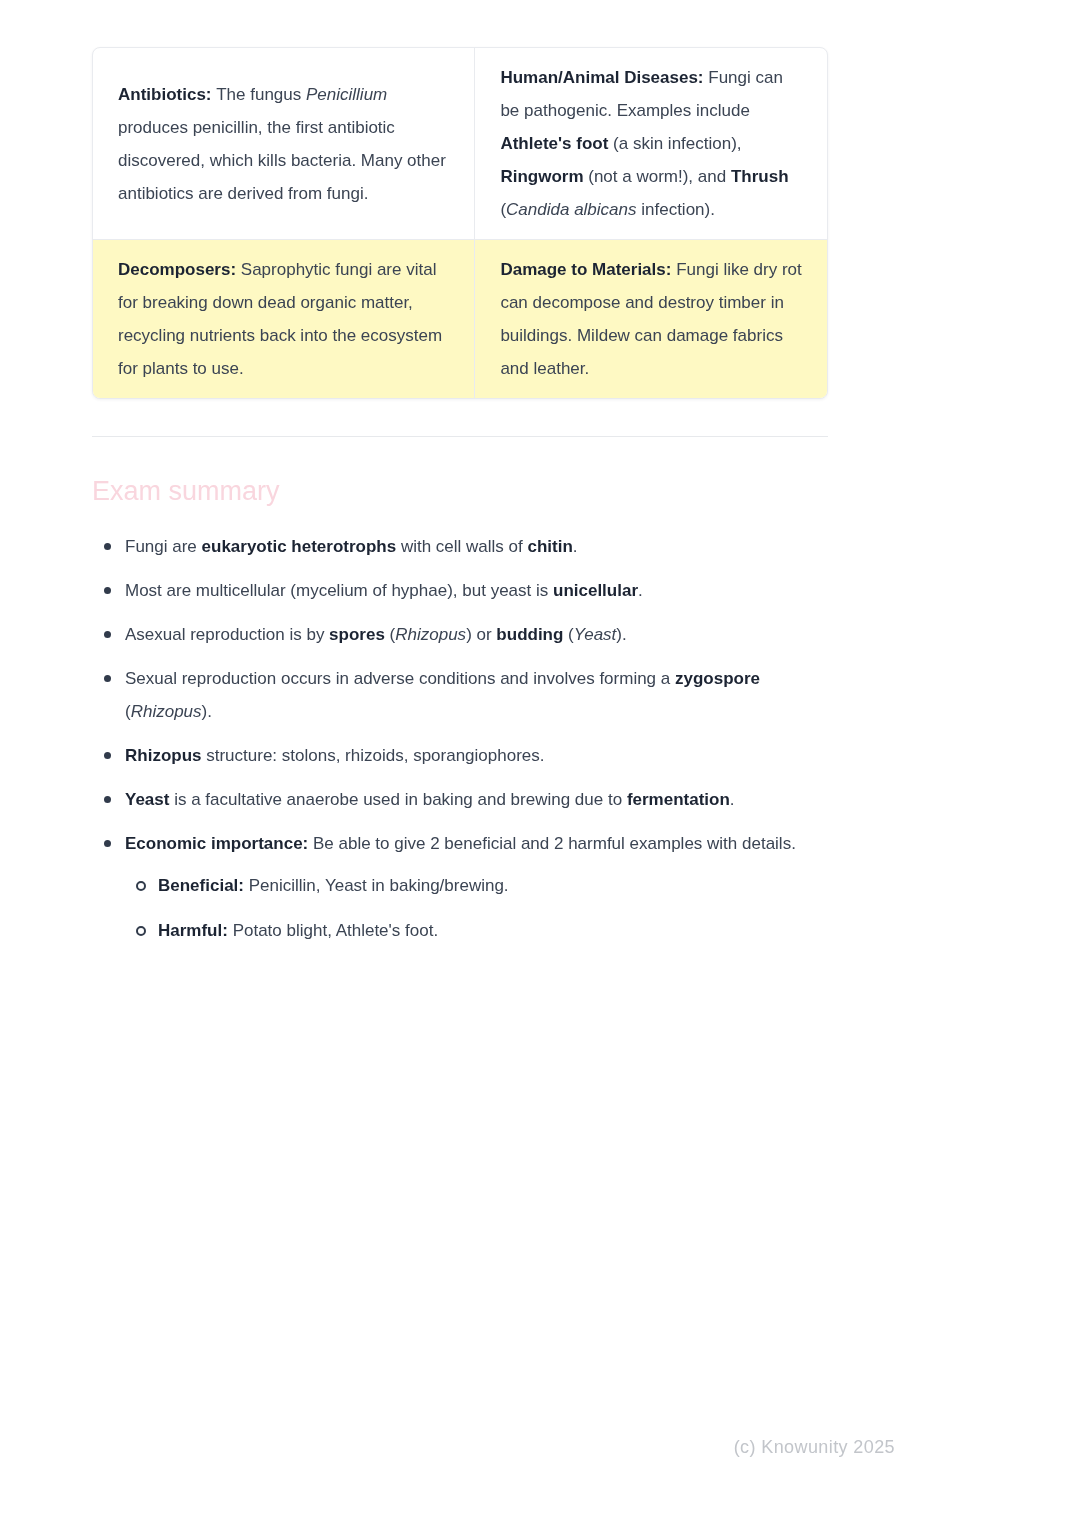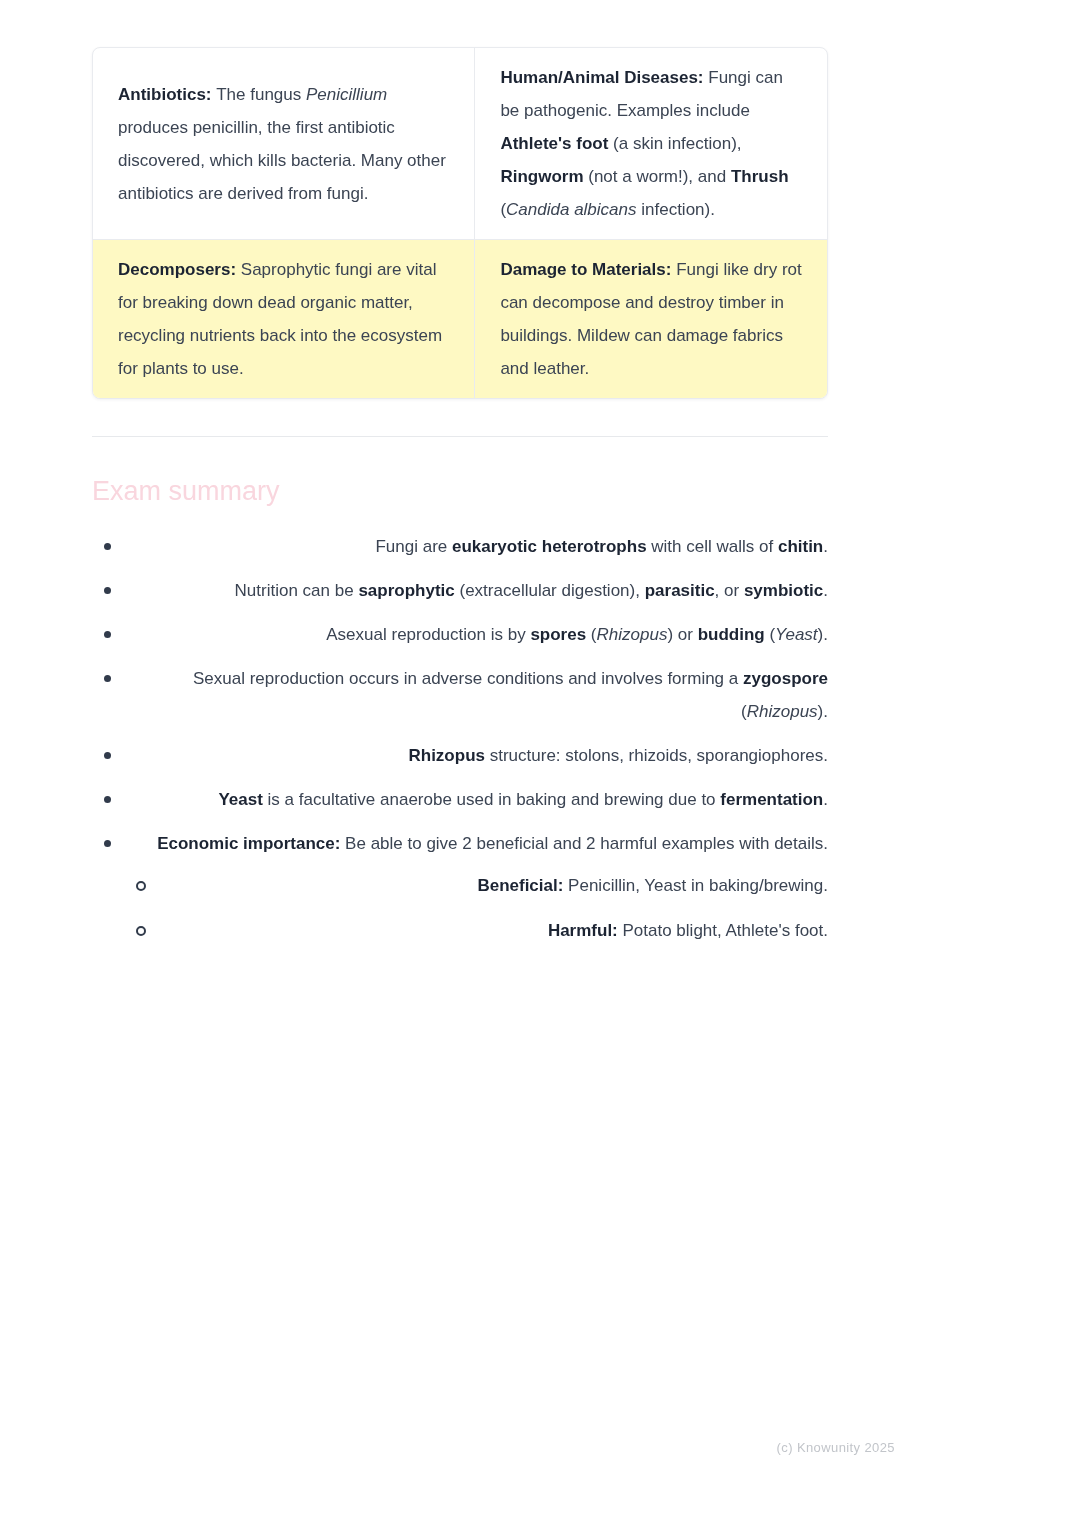--- a/index.html
+++ b/index.html
@@ -21,30 +21,30 @@
   .cell.br{border-right:1px solid #e9ebef;}
   .cell.bb{border-bottom:1px solid #e9ebef;}
   .cell.alt{background:#fef9c3;}
   .b{font-weight:700;color:#1c2433;}
   .i{font-style:italic;}
 
   .divider{margin:37px 0 0;border:none;border-top:1px solid #e7e9ec;height:0;}
 
   .exam-title{margin:38px 0 0;font-size:27px;line-height:32px;font-weight:400;color:#f9d6de;}
 
-  ul.main{list-style:none;margin:23px 0 0;padding:0 0 0 33px;text-align:right;}
+  ul.main{list-style:none;margin:23px 0 0;padding:0 0 0 33px;}
   ul.main>li{position:relative;font-size:17px;line-height:33px;color:#3b4453;margin:0 0 11px;}
   ul.main>li::before{content:"";position:absolute;left:-21px;top:13px;width:7px;height:7px;
     border-radius:50%;background:#313b4b;}
   ul.sub{list-style:none;margin:9px 0 0;padding:0 0 0 33px;}
   ul.sub>li{position:relative;font-size:17px;line-height:33px;color:#3b4453;margin:0 0 12px;}
   ul.sub>li::before{content:"";position:absolute;left:-22px;top:12px;width:6px;height:6px;
     border-radius:50%;border:2px solid #313b4b;background:transparent;}
 
-  .footer{position:absolute;top:1439px;right:70px;font-size:13px;line-height:17px;
+  .footer{position:absolute;top:1439px;right:70px;font-size:18px;line-height:17px;
     color:#c2c5ca;letter-spacing:0.4px;}
 </style>
 </head>
 <body>
 
 <div class="page">
 
   <div class="pink-edge"></div>
 
   <div class="content">
@@ -63,21 +63,21 @@
         <div><span class="b">Damage to Materials: </span><span>Fungi like dry rot can decompose and destroy timber in buildings. Mildew can damage fabrics and leather.</span></div>
       </div>
     </div>
 
     <hr class="divider">
 
     <h2 class="exam-title">Exam summary</h2>
 
     <ul class="main">
         <li><span>Fungi are </span><span class="b">eukaryotic heterotrophs</span><span> with cell walls of </span><span class="b">chitin</span><span>.</span></li>
-        <li><span>Nutrition can be </span><span class="b">saprophytic</span><span> (extracellular digestion), </span><span class="b">parasitic</span><span>, or </span><span class="b">symbiotic</span><span>.</span></li>
+        <li><span>Most are multicellular (mycelium of hyphae), but yeast is </span><span class="b">unicellular</span><span>.</span></li>
         <li><span>Asexual reproduction is by </span><span class="b">spores</span><span> (</span><span class="i">Rhizopus</span><span>) or </span><span class="b">budding</span><span> (</span><span class="i">Yeast</span><span>).</span></li>
         <li><span>Sexual reproduction occurs in adverse conditions and involves forming a </span><span class="b">zygospore</span><span> (</span><span class="i">Rhizopus</span><span>).</span></li>
         <li><span class="b">Rhizopus</span><span> structure: stolons, rhizoids, sporangiophores.</span></li>
         <li><span class="b">Yeast</span><span> is a facultative anaerobe used in baking and brewing due to </span><span class="b">fermentation</span><span>.</span></li>
         <li><span class="b">Economic importance: </span><span>Be able to give 2 beneficial and 2 harmful examples with details.</span><ul class="sub">
             <li><span class="b">Beneficial: </span><span>Penicillin, Yeast in baking/brewing.</span></li>
             <li><span class="b">Harmful: </span><span>Potato blight, Athlete's foot.</span></li>
           </ul></li>
       </ul>
 

